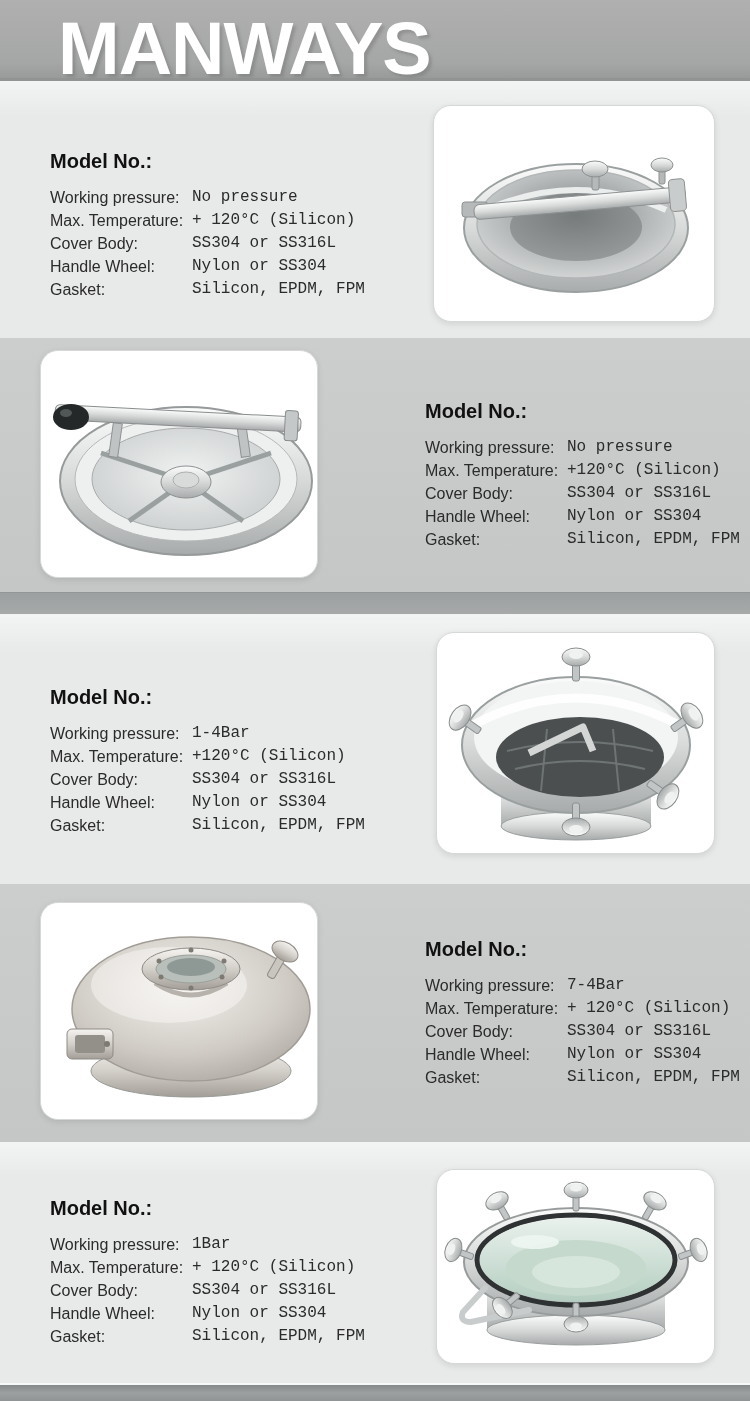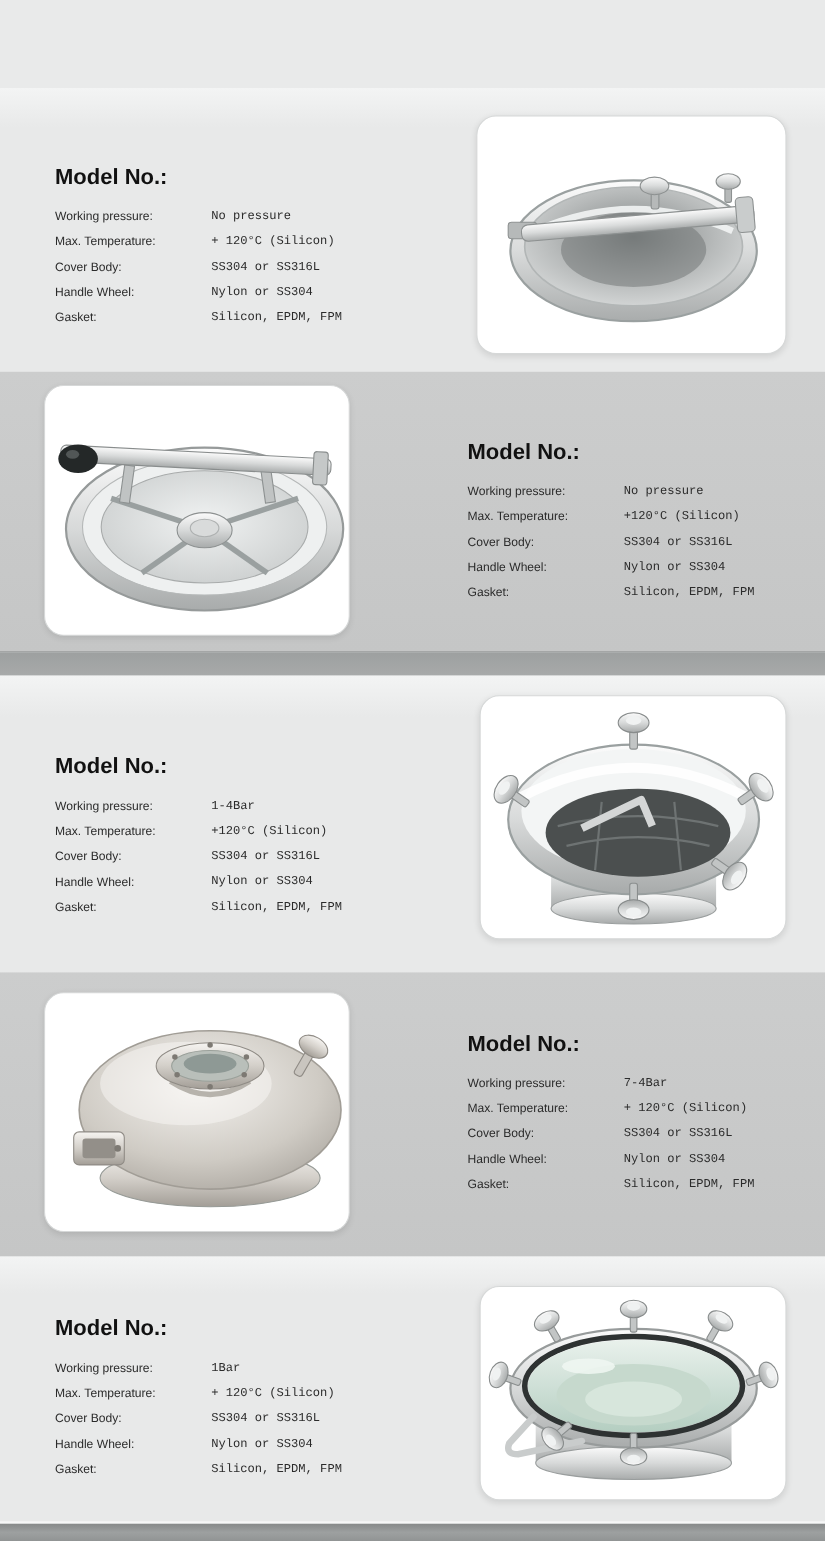--- a/index.html
+++ b/index.html
@@ -23,29 +23,32 @@
         background:linear-gradient(180deg,#868989 0%,#9da0a0 45%,#8e9191 100%);
         border-top:2px solid #f6f7f7;}
   
   .card{position:absolute;background:#ffffff;border:1px solid #d6d8d8;
         border-radius:18px;box-shadow:0 2px 6px rgba(0,0,0,.10);overflow:hidden;}
   .card svg{position:absolute;left:0;top:0;width:100%;height:100%;display:block;}
   
   .specs{position:absolute;color:#2b2b2b;}
   .model-heading{margin:0 0 13px 0;font-size:20px;font-weight:bold;color:#111111;}
   .spec-grid{display:grid;grid-template-columns:142px auto;
-        font-size:11px;line-height:23px;color:#2b2b2b;white-space:nowrap;}
+        font-size:16px;line-height:23px;color:#2b2b2b;white-space:nowrap;}
   .spec-label{display:block;}
   .spec-value{display:block;font-family:Liberation Mono, monospace;}
 </style>
 </head>
 <body>
 
 <div class="page">
 
+  <div class="header-band">
+    <h1 class="page-title">MANWAYS</h1>
+  </div>
 
   <div class="band light" style="top:80px;height:258px;">
     <div class="specs" style="left:50px;top:70px;">
       <h2 class="model-heading">Model No.:</h2>
       <div class="spec-grid">
         <span class="spec-label">Working pressure:</span>
         <span class="spec-value">No pressure</span>
         <span class="spec-label">Max. Temperature:</span>
         <span class="spec-value">+ 120°C (Silicon)</span>
         <span class="spec-label">Cover Body:</span>

